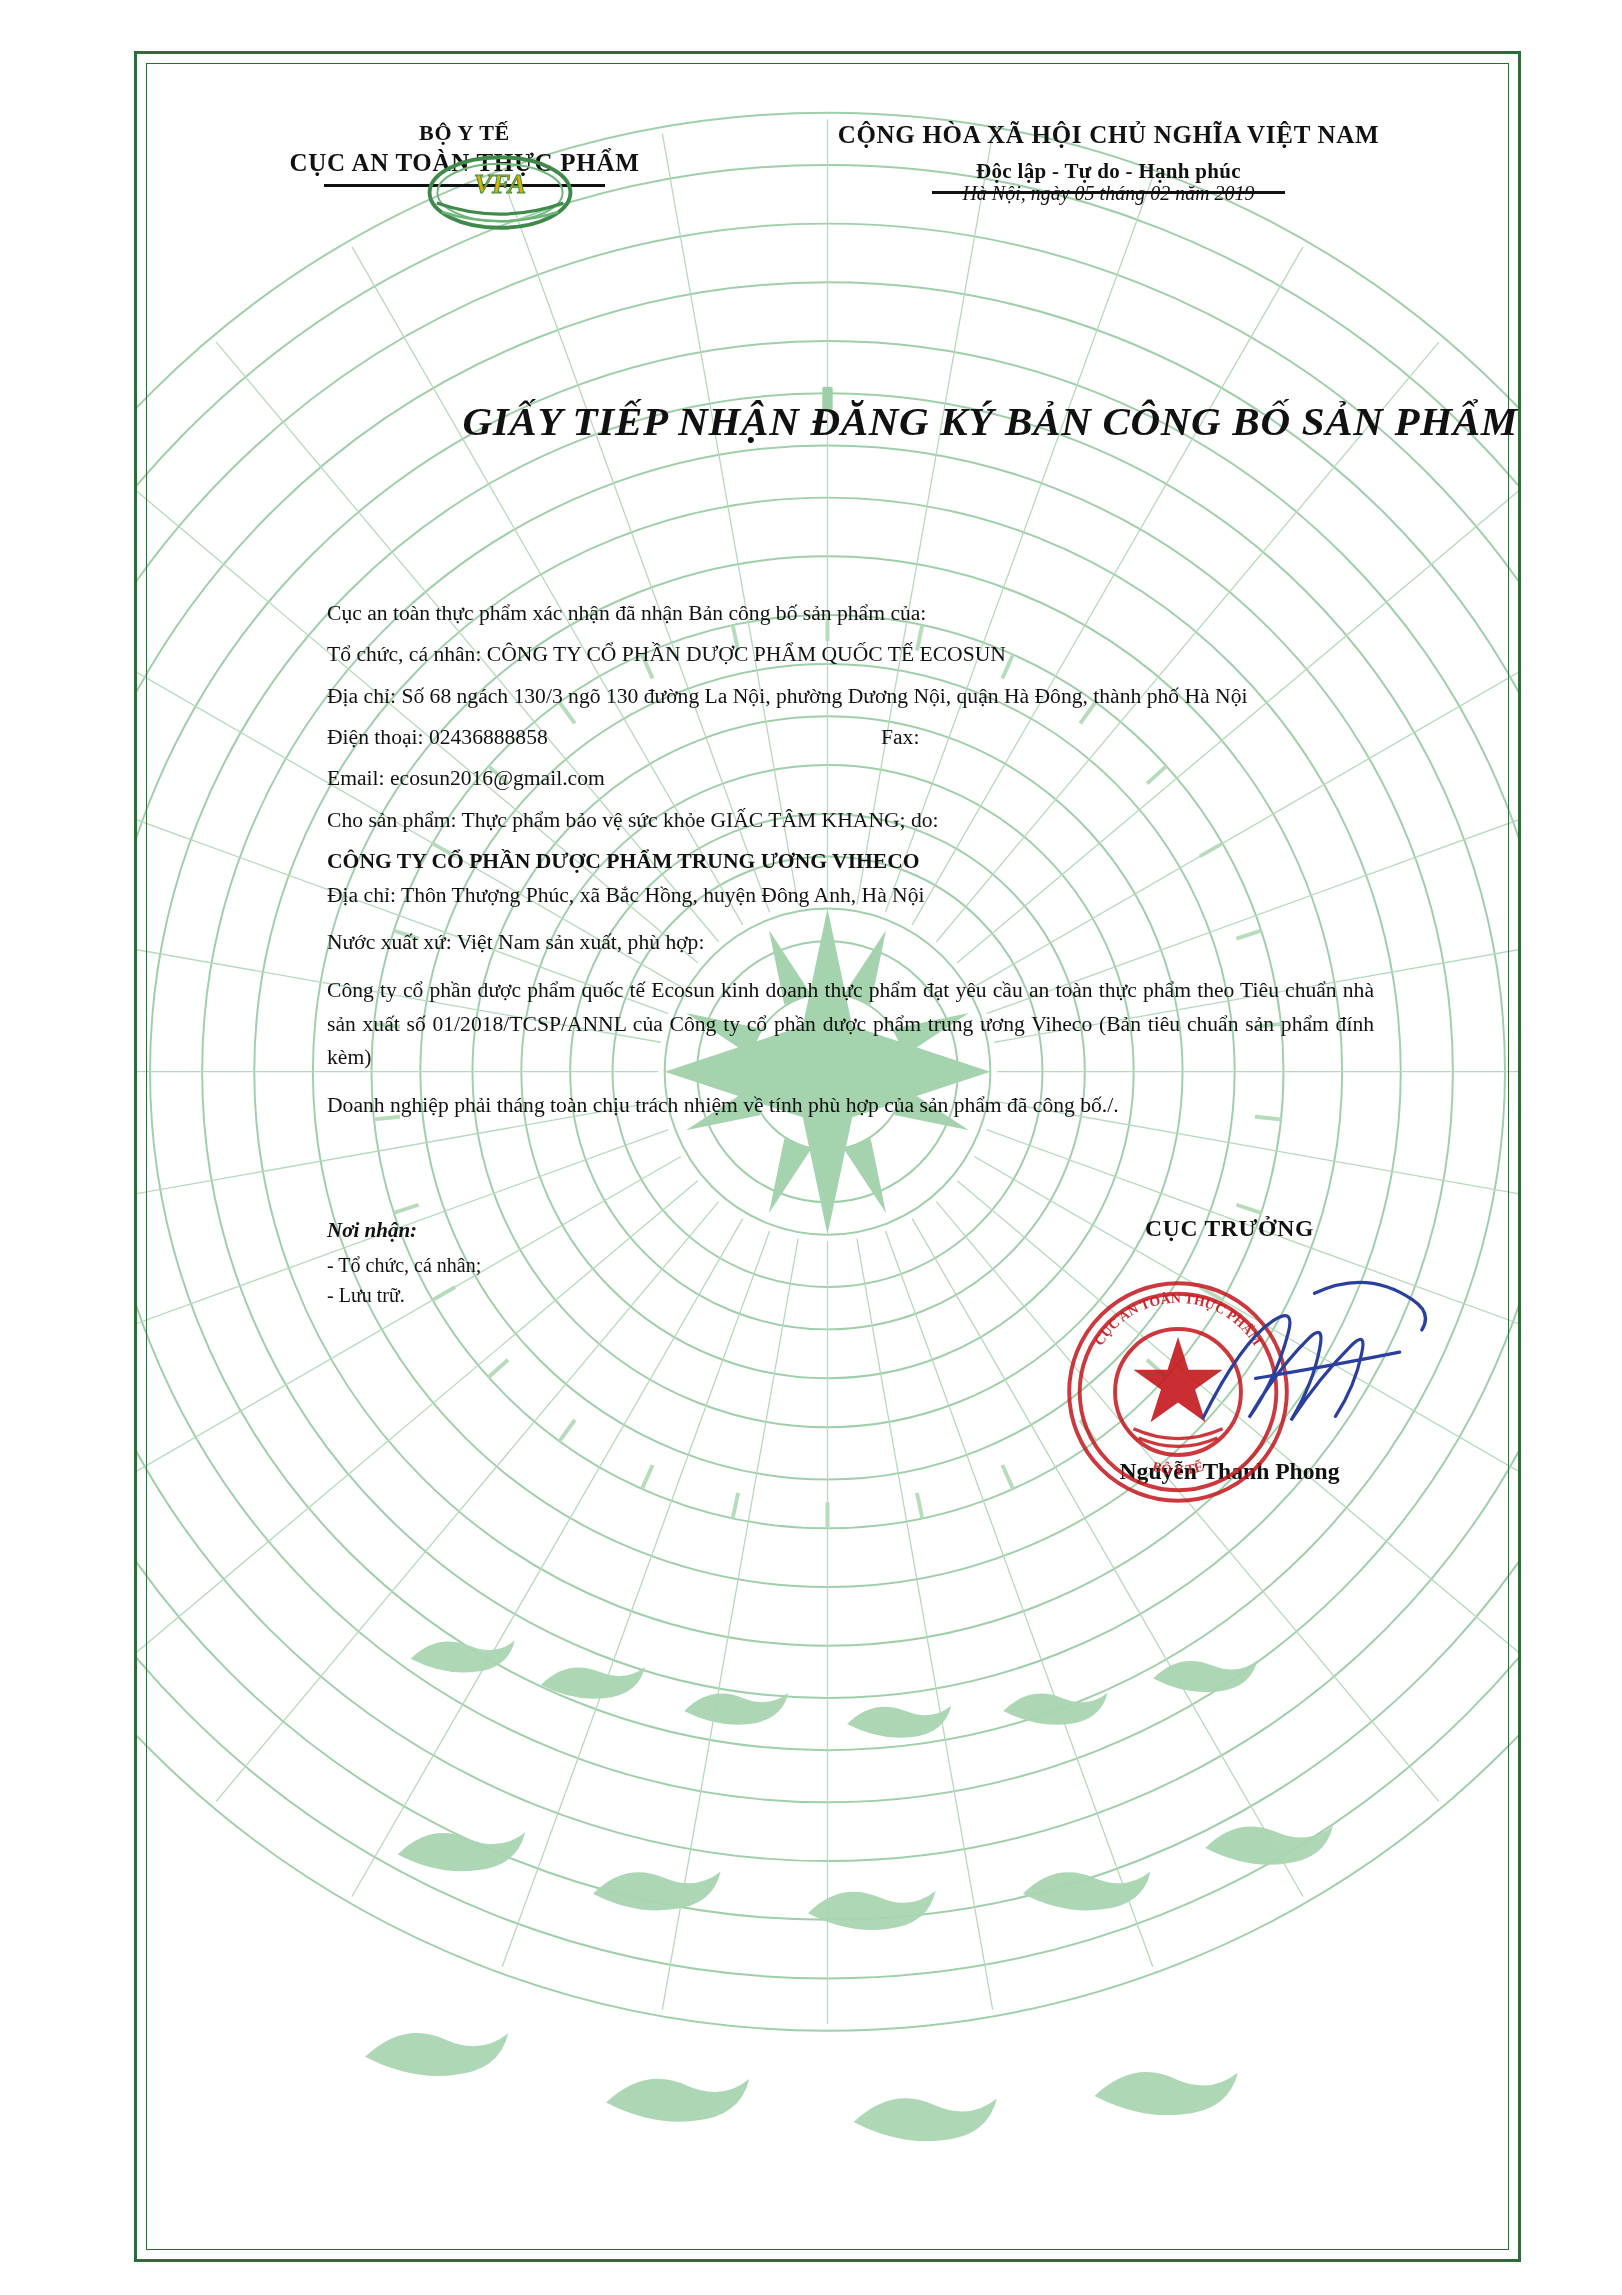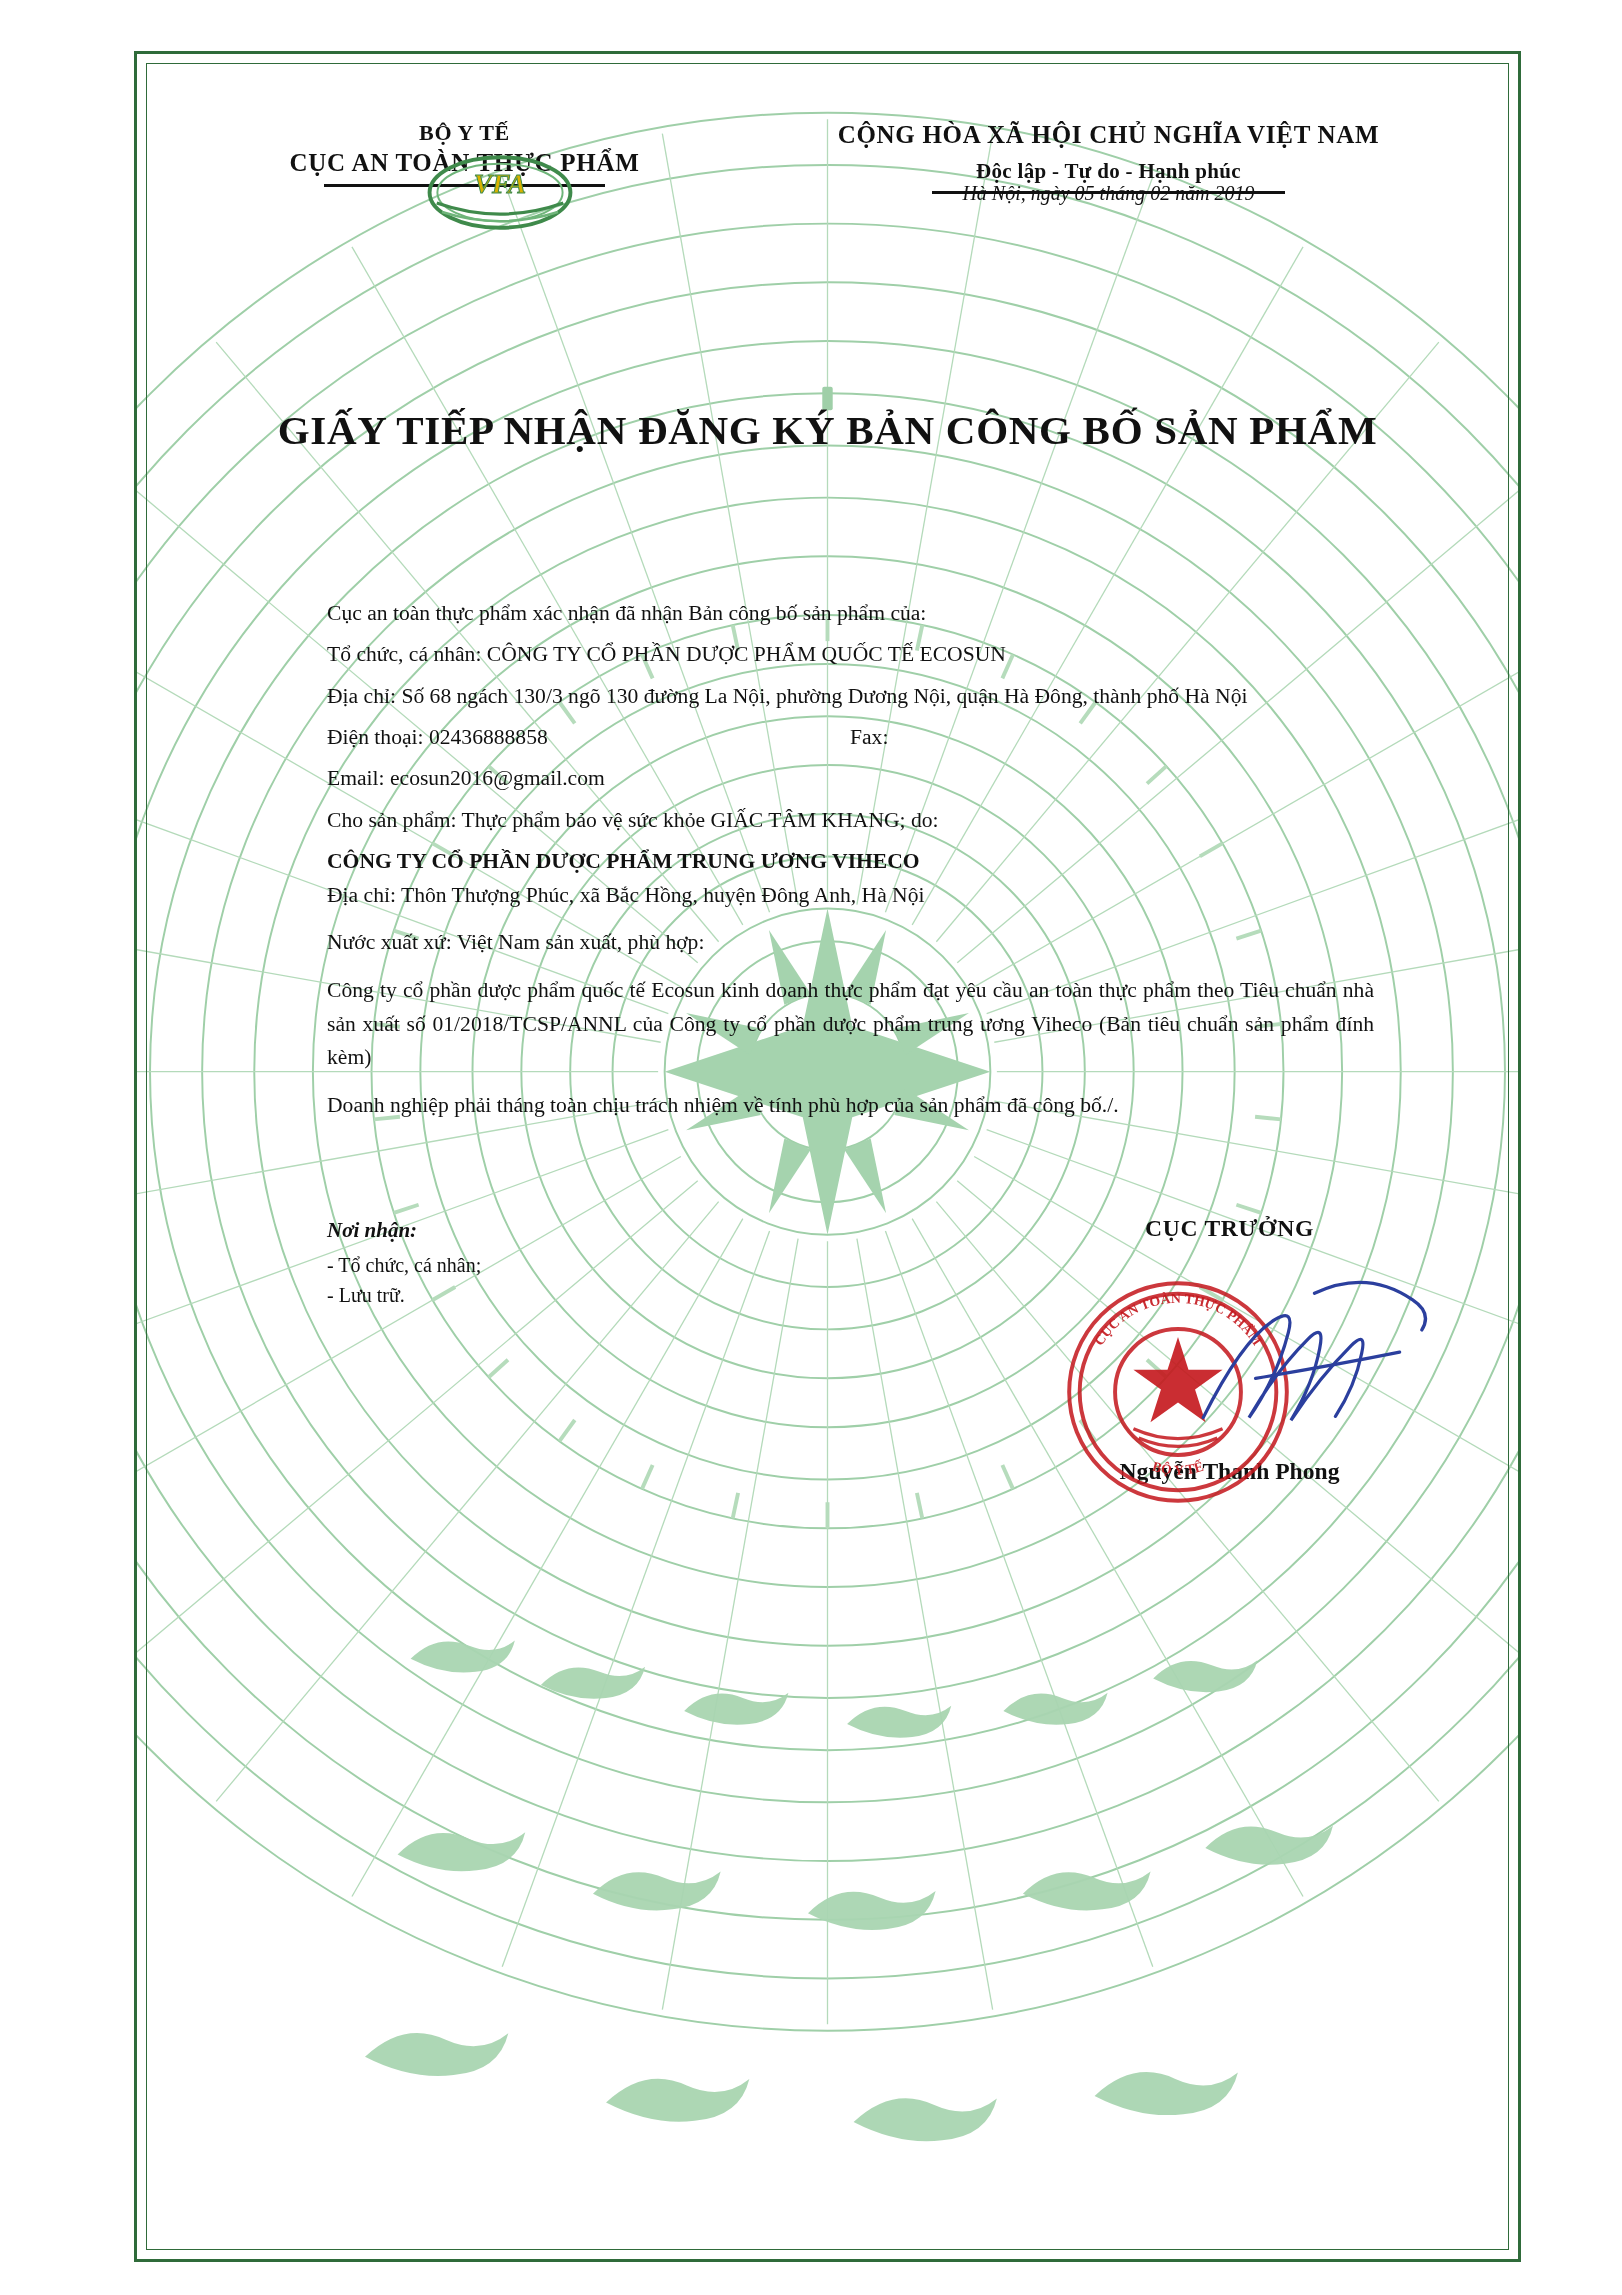--- a/index.html
+++ b/index.html
@@ -127,23 +127,24 @@
     left: 288px;
     top: 98px;
     width: 150px;
     height: 85px;
   }
 
   
   .title-block {
     position: absolute;
     left: 0;
-    top: 352px;
+    top: 343px;
     width: 100%;
-    text-align: center;
+    text-align: right;
+    font-style: italic;
   }
   .doc-title {
     font-size: 41px;
     font-weight: bold;
     letter-spacing: 0.7px;
   }
   .doc-number {
     font-size: 22px;
     margin-top: 10.5px;
   }
@@ -161,21 +162,21 @@
     font-size: 21.6px;
     line-height: 1.55;
   }
   .p { margin: 0 0 7.9px 0; }
   .p-tight { margin: 0; font-weight: bold; }
   .row-2col {
     display: flex;
     margin: 0 0 7.9px 0;
   }
   .row-2col .c1 { width: 523px; }
-  .row-2col .c2 { width: 327px; }
+  .row-2col .c2 { width: 327px; margin-left: 31px; }
   .gap-before { margin-top: 14.4px; }
   .just { text-align: justify; }
 
   
   .footer {
     position: absolute;
     left: 190px;
     top: 1161px;
     width: 1178px;
   }

